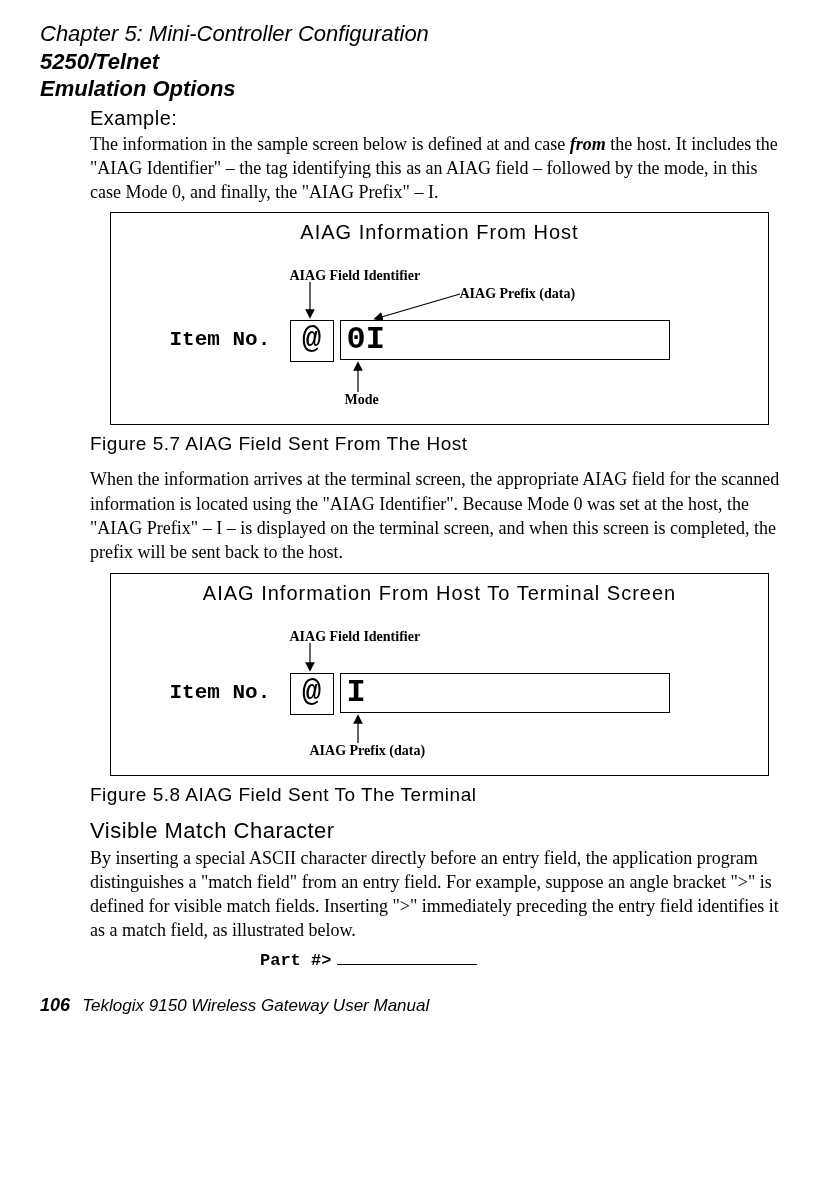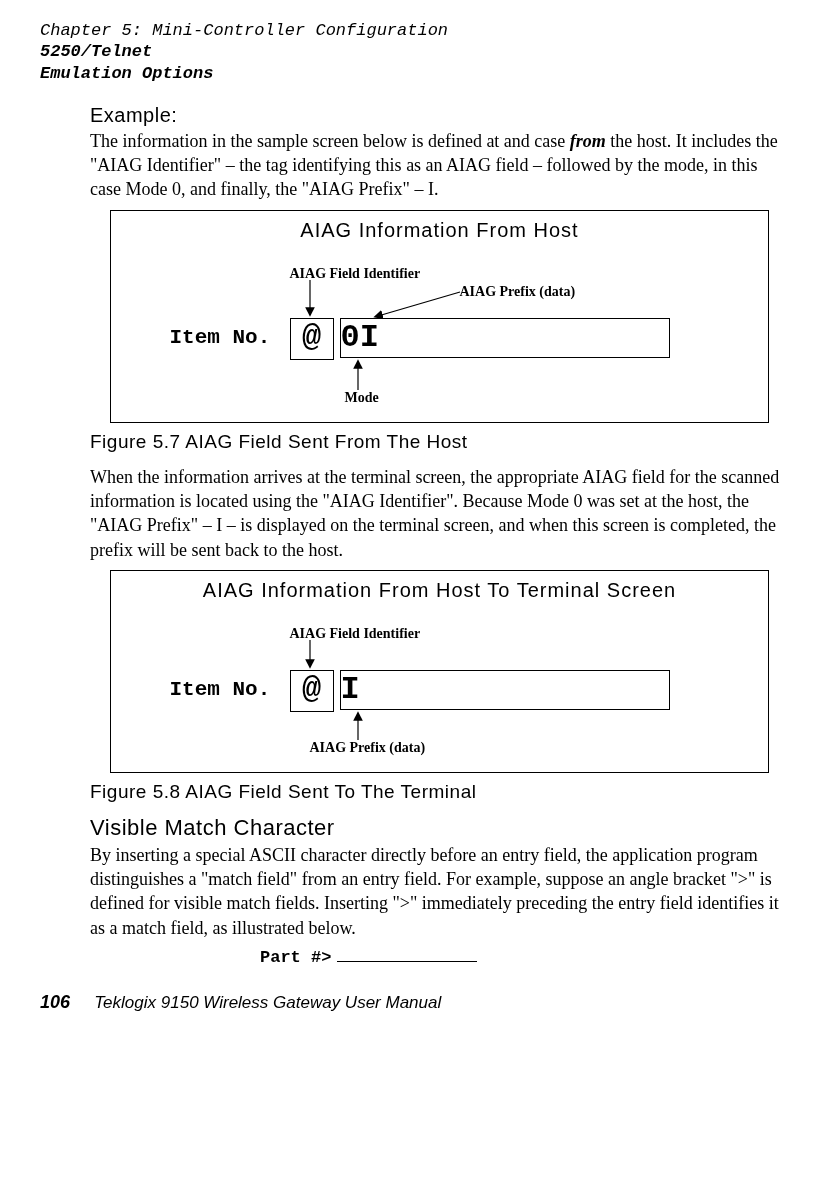--- a/index.html
+++ b/index.html
@@ -9,24 +9,24 @@
     color: #000;
     width: 829px;
     font-family: "Times New Roman", Times, serif;
   }
   .page {
     padding: 20px 40px 20px 40px;
     box-sizing: border-box;
   }
   .header {
     font-style: italic;
-    font-family: Liberation Mono, monospace;
-    font-size: 17px;
+    font-family: Liberation Sans, sans-serif;
+    font-size: 22px;
     line-height: 1.25;
-    margin-bottom: 20px;
+    margin-bottom: 4px;
   }
   .header .chap { font-style: italic; font-weight: normal; }
   .header .sub { font-style: italic; font-weight: bold; }
   .indent-block { margin-left: 50px; }
   .subhead {
     font-family: Arial, "Helvetica Narrow", Helvetica, sans-serif;
     font-stretch: condensed;
     font-size: 20px;
     letter-spacing: 0.5px;
     margin-top: 0;
@@ -74,21 +74,21 @@
     font-size: 32px;
     line-height: 38px;
   }
   .data-box {
     position: absolute;
     border: 1.5px solid #000;
     height: 40px;
     font-family: "Courier New", Courier, monospace;
     font-size: 32px;
     line-height: 38px;
-    padding-left: 0;
+    padding-left: 6px;
     box-sizing: border-box;
   }
   .anno {
     position: absolute;
     font-family: "Times New Roman", Times, serif;
     font-size: 14px;
   }
   .figure-caption {
     font-family: Arial, "Helvetica Narrow", Helvetica, sans-serif;
     font-size: 19px;
@@ -109,21 +109,21 @@
     border-bottom: 1.5px solid #000;
     width: 140px;
     vertical-align: baseline;
     margin-left: 6px;
   }
   .footer {
     margin-top: 20px;
     font-size: 17px;
   }
   .footer .pn { font-family: Arial, Helvetica, sans-serif; font-style: italic; font-weight: bold; font-size:18px; }
-  .footer .bk { font-family: Arial, Helvetica, sans-serif; font-style: italic; font-size:17px; margin-left: 20px; }
+  .footer .bk { font-family: Arial, Helvetica, sans-serif; font-style: italic; font-size:17px; margin-left: 8px; }
 </style>
 </head>
 <body>
 
 <div class="page">
 
   <div class="header">
     <div class="chap">Chapter 5:  Mini-Controller Configuration</div>
     <div class="sub">5250/Telnet</div>
     <div class="sub">Emulation Options</div>

